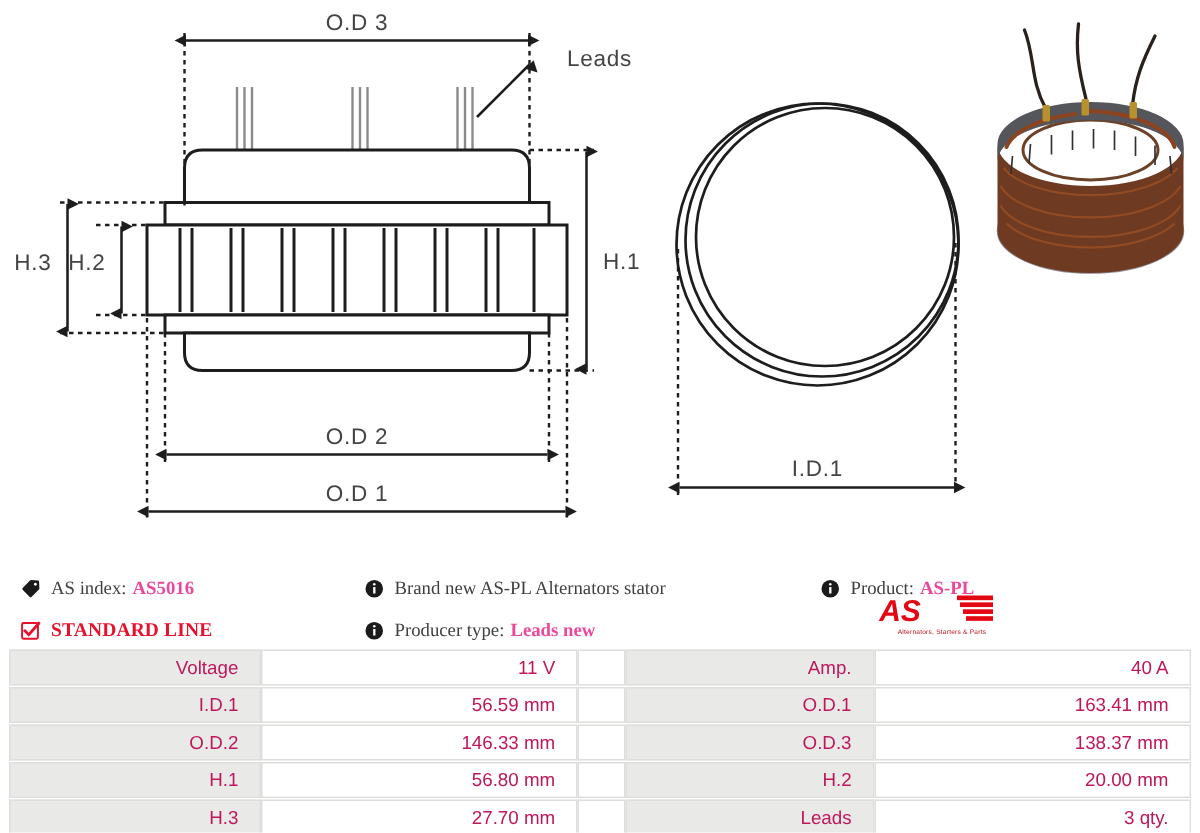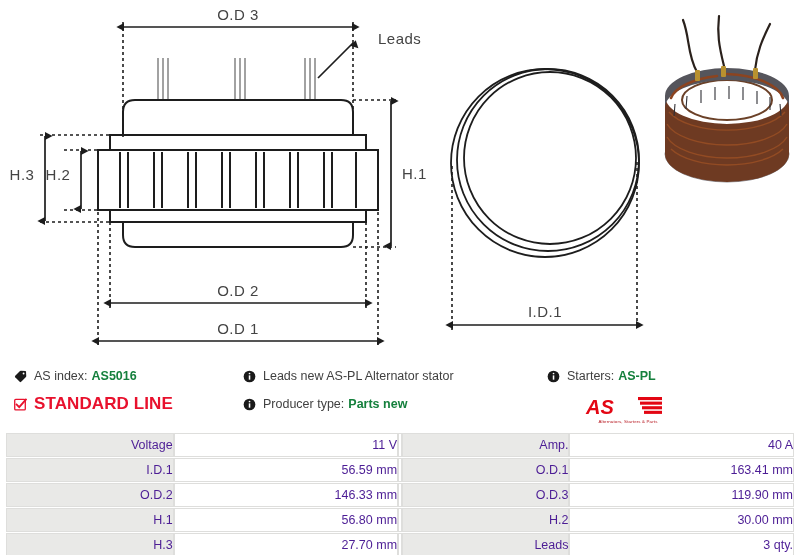--- a/index.html
+++ b/index.html
@@ -44,37 +44,38 @@
   
   #info-strip {
     position: absolute;
     left: 0;
     top: 365px;
     width: 800px;
     height: 62px;
   }
   .info-col {
     position: absolute;
-    top: 0;
+    top: 16px;
+    font-family: Liberation Serif, serif;
   }
   .info-line {
     display: flex;
     align-items: center;
     height: 22px;
     margin-bottom: 6px;
     font-size: 12.5px;
     color: #3f3f3f;
     white-space: nowrap;
   }
   .info-line .label-text { margin-left: 7px; }
-  .info-line b { font-weight: bold; color: #15803d; }
+  .info-line b { font-weight: bold; color: #ec4899; }
   .std-line {
     color: #e8112d;
     font-weight: bold;
-    font-size: 17px;
+    font-size: 13px;
     letter-spacing: 0.1px;
   }
   .ico {
     flex: 0 0 auto;
     width: 13px;
     height: 13px;
     display: inline-block;
     line-height: 0;
   }
 
@@ -92,24 +93,24 @@
     position: absolute;
     left: 6px;
     top: 432px;
     width: 788px;
     border-collapse: separate;
     border-spacing: 0 1px;
     font-size: 12.5px;
   }
   #spec-table td {
     height: 22px;
-    padding: 0 0;
+    padding: 0 14px;
     text-align: right;
     vertical-align: middle;
-    color: #4c1d95;
+    color: #be185d;
     border: 1px solid #dededc;
   }
   td.cell-label {
     background: #e9e9e7;
     width: 168px;
   }
   td.cell-value {
     background: #ffffff;
     width: 226px;
   }
@@ -309,45 +310,45 @@
 
   <div class="info-col" style="left:243px;">
     <div class="info-line">
       <span class="ico">
         <svg viewBox="0 0 16 16" width="13" height="13">
           <circle cx="8" cy="8" r="7.2" fill="#1a1a1a"></circle>
           <rect x="7.1" y="6.6" width="1.9" height="5.3" fill="#ffffff"></rect>
           <circle cx="8.05" cy="4.3" r="1.05" fill="#ffffff"></circle>
         </svg>
       </span>
-      <span class="label-text">Leads new AS-PL Alternator stator</span>
+      <span class="label-text">Brand new AS-PL Alternators stator</span>
     </div>
     <div class="info-line">
       <span class="ico">
         <svg viewBox="0 0 16 16" width="13" height="13">
           <circle cx="8" cy="8" r="7.2" fill="#1a1a1a"></circle>
           <rect x="7.1" y="6.6" width="1.9" height="5.3" fill="#ffffff"></rect>
           <circle cx="8.05" cy="4.3" r="1.05" fill="#ffffff"></circle>
         </svg>
       </span>
       <span class="label-text">Producer type:</span>
-      <b style="margin-left:4px">Parts new</b>
+      <b style="margin-left:4px">Leads new</b>
     </div>
   </div>
 
   <div class="info-col" style="left:547px;">
     <div class="info-line">
       <span class="ico">
         <svg viewBox="0 0 16 16" width="13" height="13">
           <circle cx="8" cy="8" r="7.2" fill="#1a1a1a"></circle>
           <rect x="7.1" y="6.6" width="1.9" height="5.3" fill="#ffffff"></rect>
           <circle cx="8.05" cy="4.3" r="1.05" fill="#ffffff"></circle>
         </svg>
       </span>
-      <span class="label-text">Starters:</span>
+      <span class="label-text">Product:</span>
       <b style="margin-left:4px">AS-PL</b>
     </div>
   </div>
 
   <svg id="aspl-logo" viewBox="0 0 104 30">
     <g fill="#e30613">
       <rect x="62" y="2" width="24" height="3.1"></rect>
       <rect x="64" y="6.6" width="22" height="3.1"></rect>
       <rect x="66" y="11.2" width="20" height="3.1"></rect>
       <rect x="68" y="15.8" width="18" height="3.1"></rect>
@@ -371,28 +372,28 @@
       <td class="cell-value">56.59 mm</td>
       <td class="spacer"></td>
       <td class="cell-label">O.D.1</td>
       <td class="cell-value">163.41 mm</td>
     </tr>
     <tr>
       <td class="cell-label">O.D.2</td>
       <td class="cell-value">146.33 mm</td>
       <td class="spacer"></td>
       <td class="cell-label">O.D.3</td>
-      <td class="cell-value">119.90 mm</td>
+      <td class="cell-value">138.37 mm</td>
     </tr>
     <tr>
       <td class="cell-label">H.1</td>
       <td class="cell-value">56.80 mm</td>
       <td class="spacer"></td>
       <td class="cell-label">H.2</td>
-      <td class="cell-value">30.00 mm</td>
+      <td class="cell-value">20.00 mm</td>
     </tr>
     <tr>
       <td class="cell-label">H.3</td>
       <td class="cell-value">27.70 mm</td>
       <td class="spacer"></td>
       <td class="cell-label">Leads</td>
       <td class="cell-value">3 qty.</td>
     </tr>
   </tbody>
 </table>

